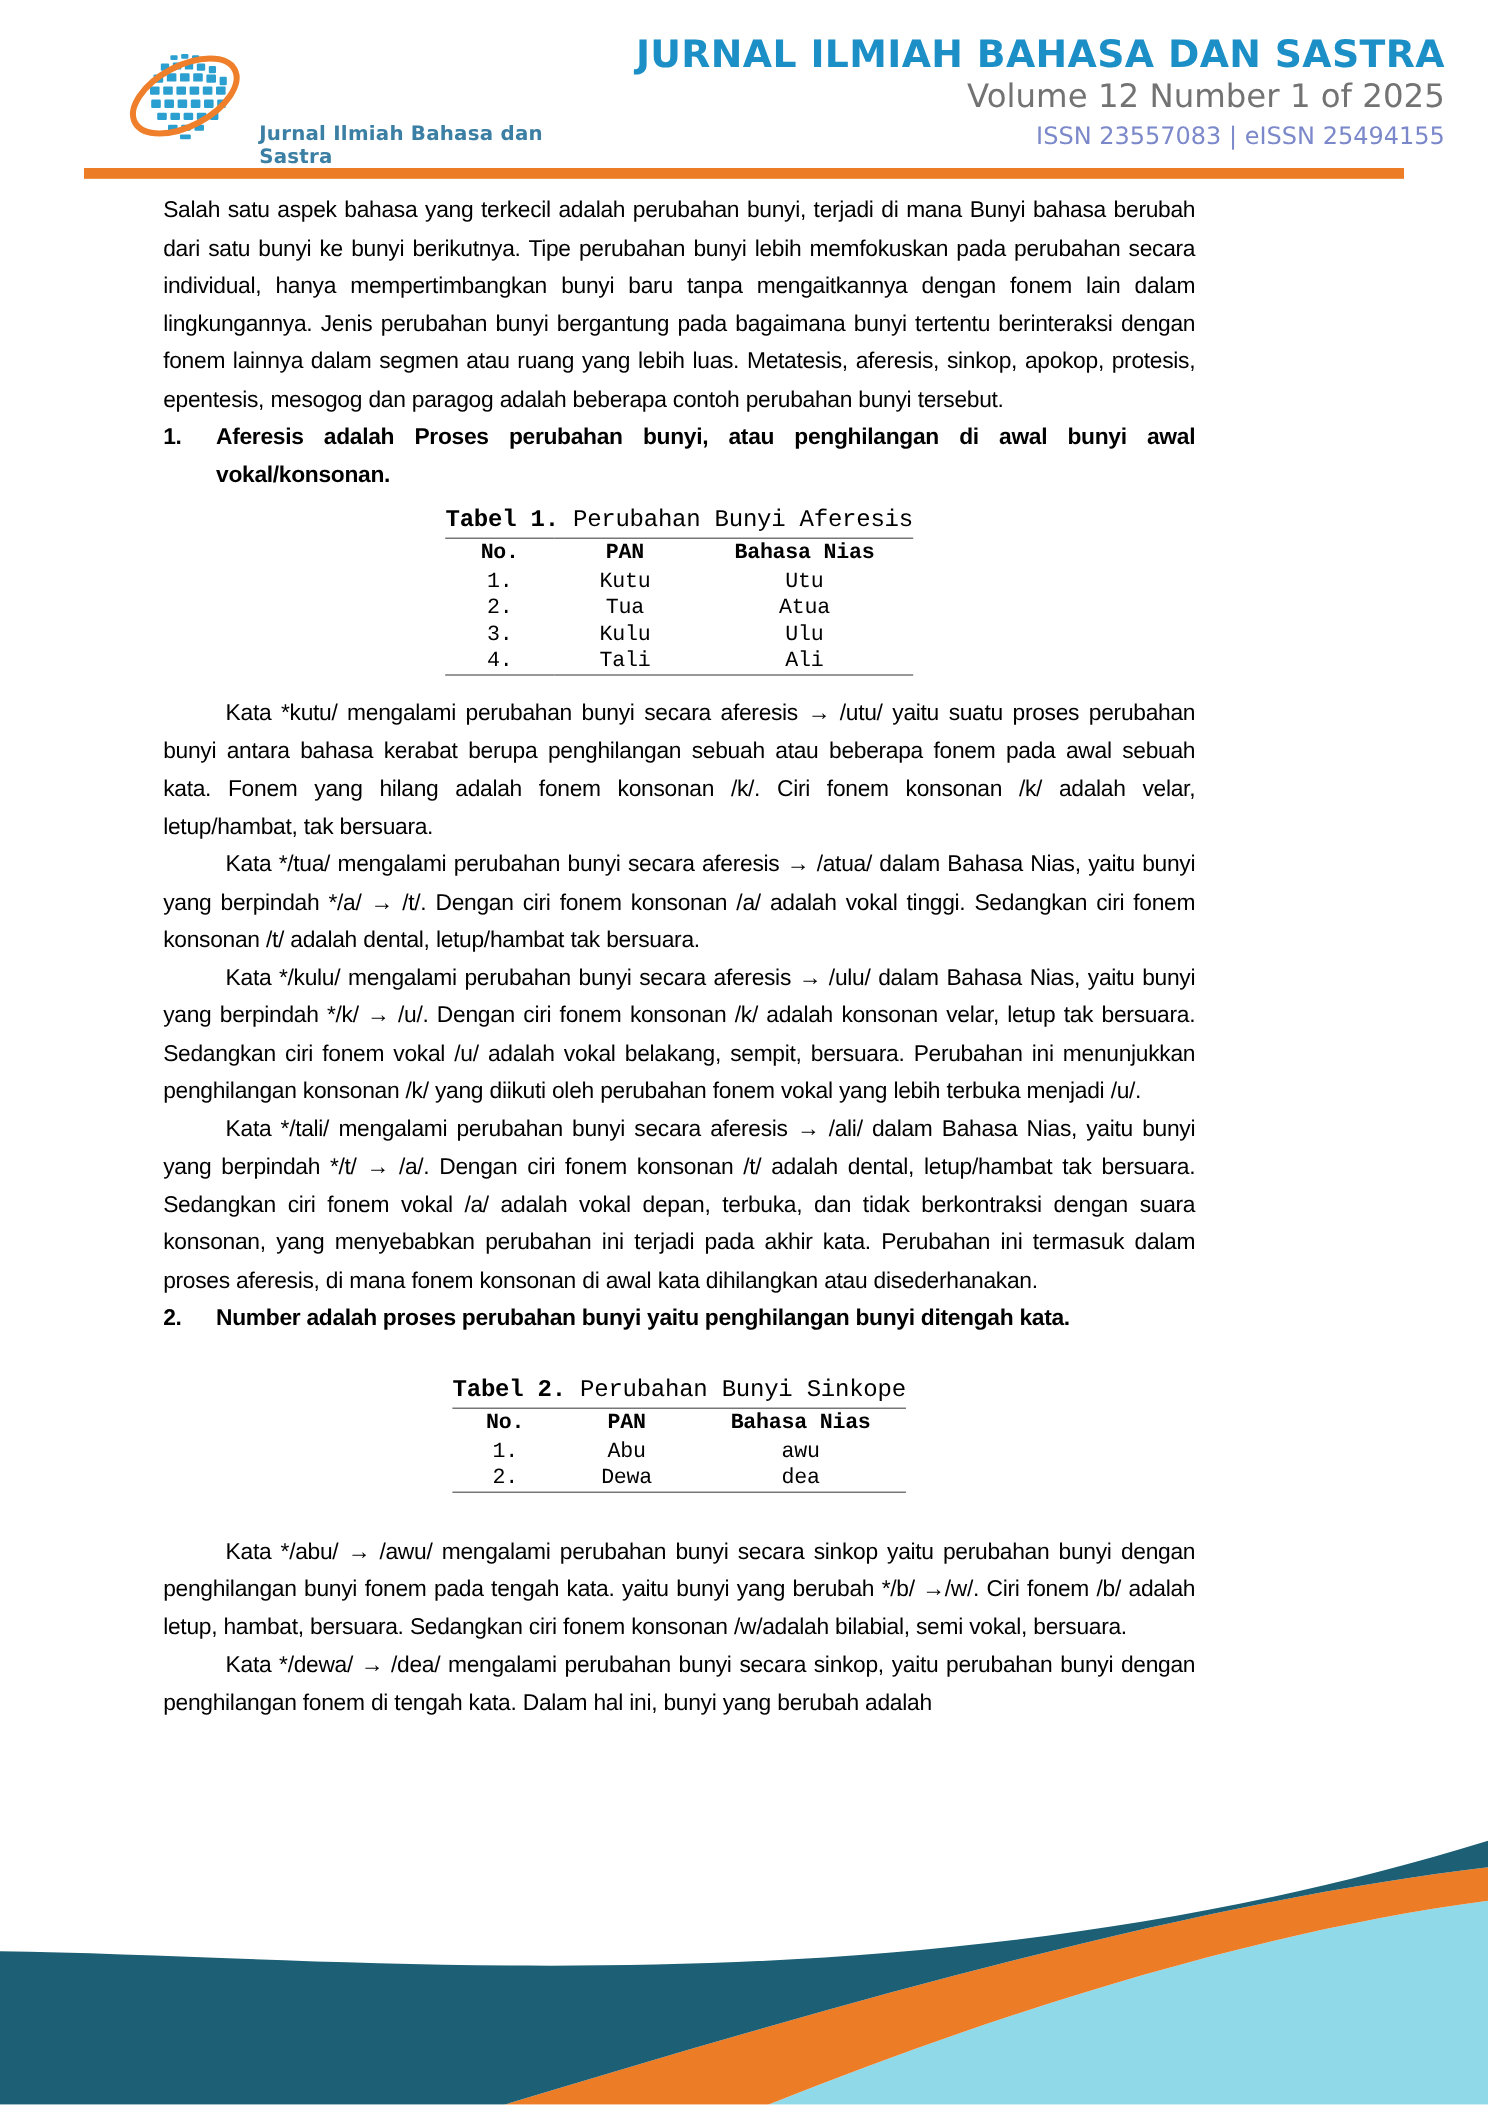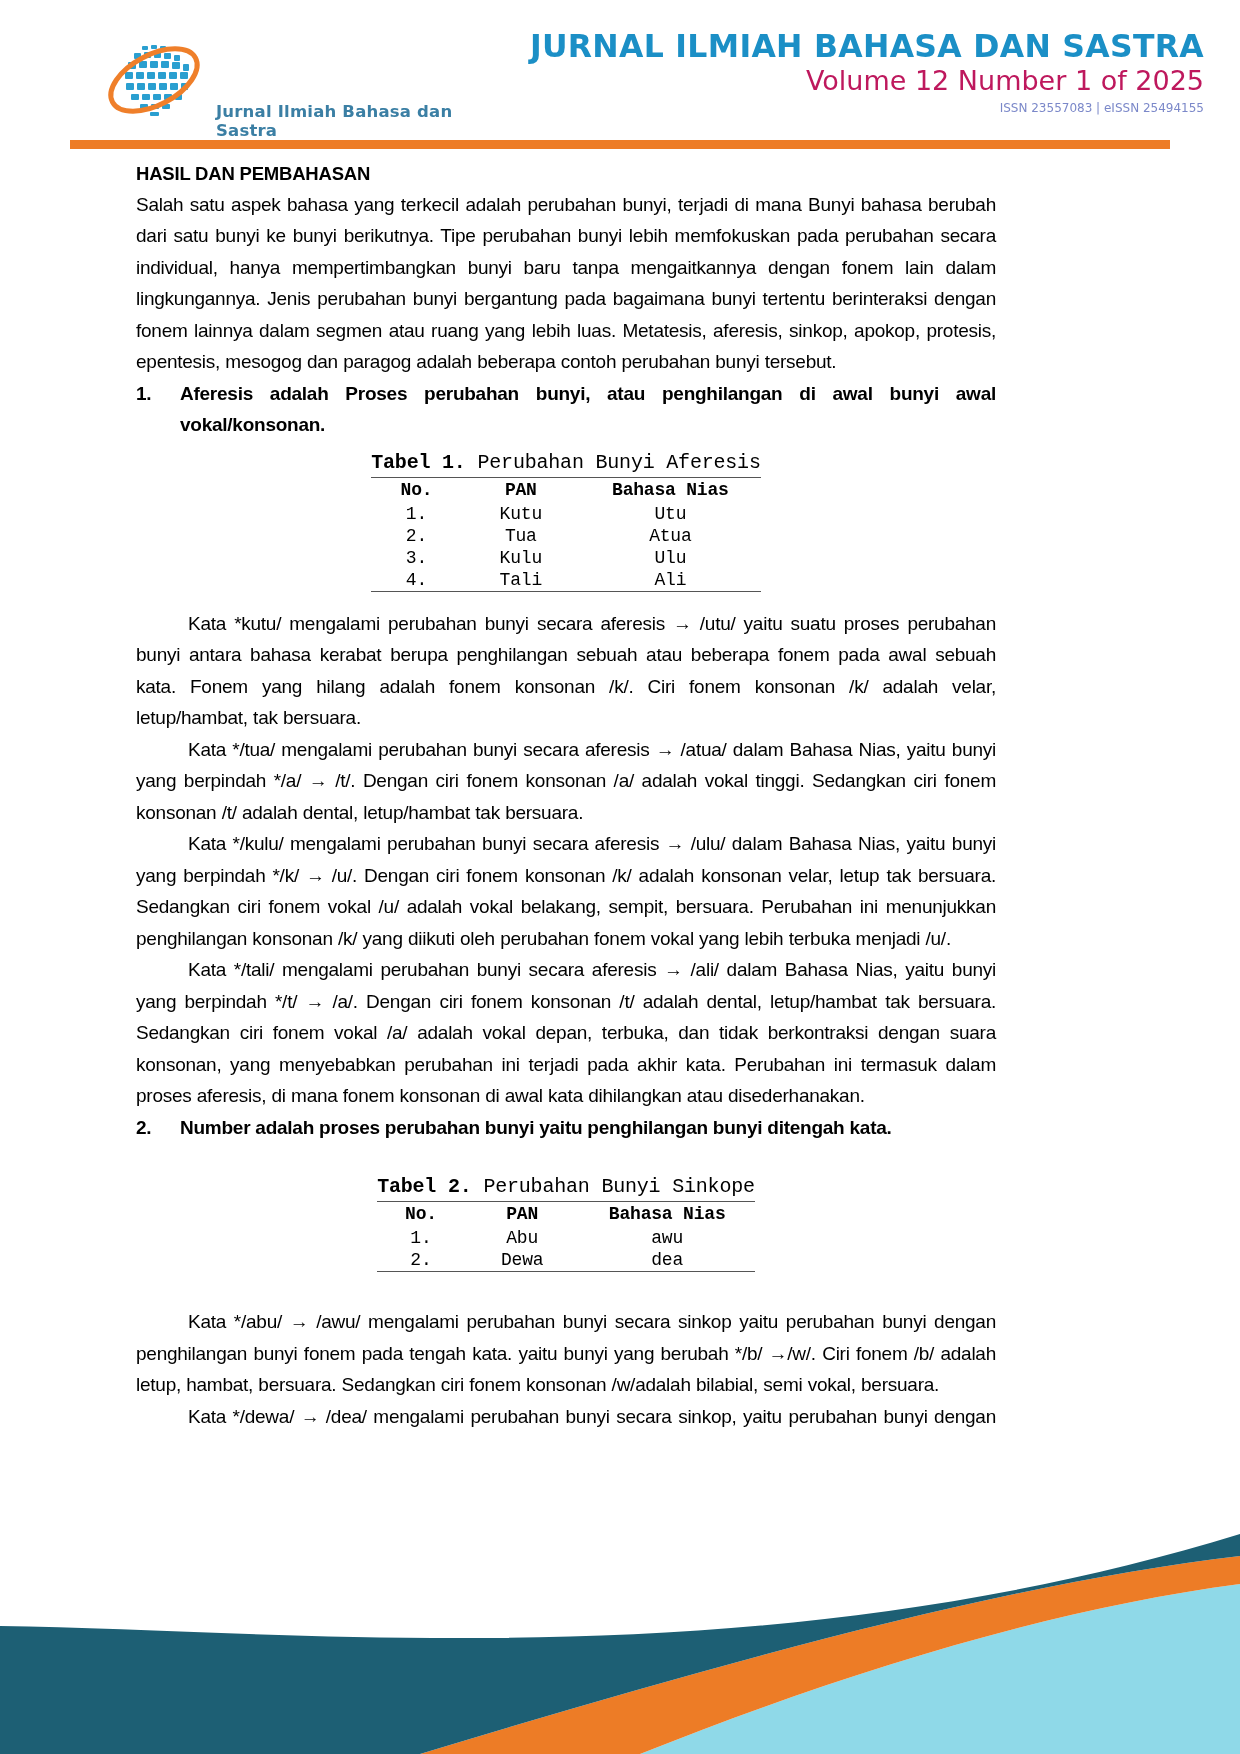--- a/index.html
+++ b/index.html
@@ -75,28 +75,28 @@
     font-weight: bold;
     font-size: 31.5px;
     color: #1b8fc6;
     letter-spacing: .3px;
     line-height: 1.05;
     white-space: nowrap;
   }
   .head-vol {
     font-family: "DejaVu Sans", sans-serif;
     font-size: 27px;
-    color: #be185d;
+    color: #737373;
     line-height: 1.2;
     margin-top: 2px;
     white-space: nowrap;
   }
   .head-issn {
     font-family: "DejaVu Sans", sans-serif;
-    font-size: 12px;
+    font-size: 20px;
     color: #7b88c9;
     margin-top: 4px;
     white-space: nowrap;
   }
 
   .rule-orange {
     position: absolute;
     left: 70px; top: 140px;
     width: 1100px; height: 9px;
     background: #ed7c26;
@@ -258,21 +258,20 @@
       <div class="head-title">JURNAL ILMIAH BAHASA DAN SASTRA</div>
       <div class="head-vol">Volume 12 Number 1 of 2025</div>
       <div class="head-issn">ISSN 23557083 | eISSN 25494155</div>
     </div>
 
     <div class="rule-orange"></div>
   </div>
 
   <div class="content">
 
-    <div class="sec-title">HASIL DAN PEMBAHASAN</div>
 
     <p class="body">Salah satu aspek bahasa yang terkecil adalah perubahan bunyi, terjadi di mana Bunyi bahasa berubah dari satu bunyi ke bunyi berikutnya. Tipe perubahan bunyi lebih memfokuskan pada perubahan secara individual, hanya mempertimbangkan bunyi baru tanpa mengaitkannya dengan fonem lain dalam lingkungannya. Jenis perubahan bunyi bergantung pada bagaimana bunyi tertentu berinteraksi dengan fonem lainnya dalam segmen atau ruang yang lebih luas. Metatesis, aferesis, sinkop, apokop, protesis, epentesis, mesogog dan paragog adalah beberapa contoh perubahan bunyi tersebut.</p>
 
     <div class="numlist">
       <span class="num">1.</span>
       <span class="txt">Aferesis adalah Proses perubahan bunyi, atau penghilangan di awal bunyi awal vokal/konsonan.</span>
     </div>
 
     <div class="table-wrap" style="margin-top:10px;">
       <table class="tbl">

